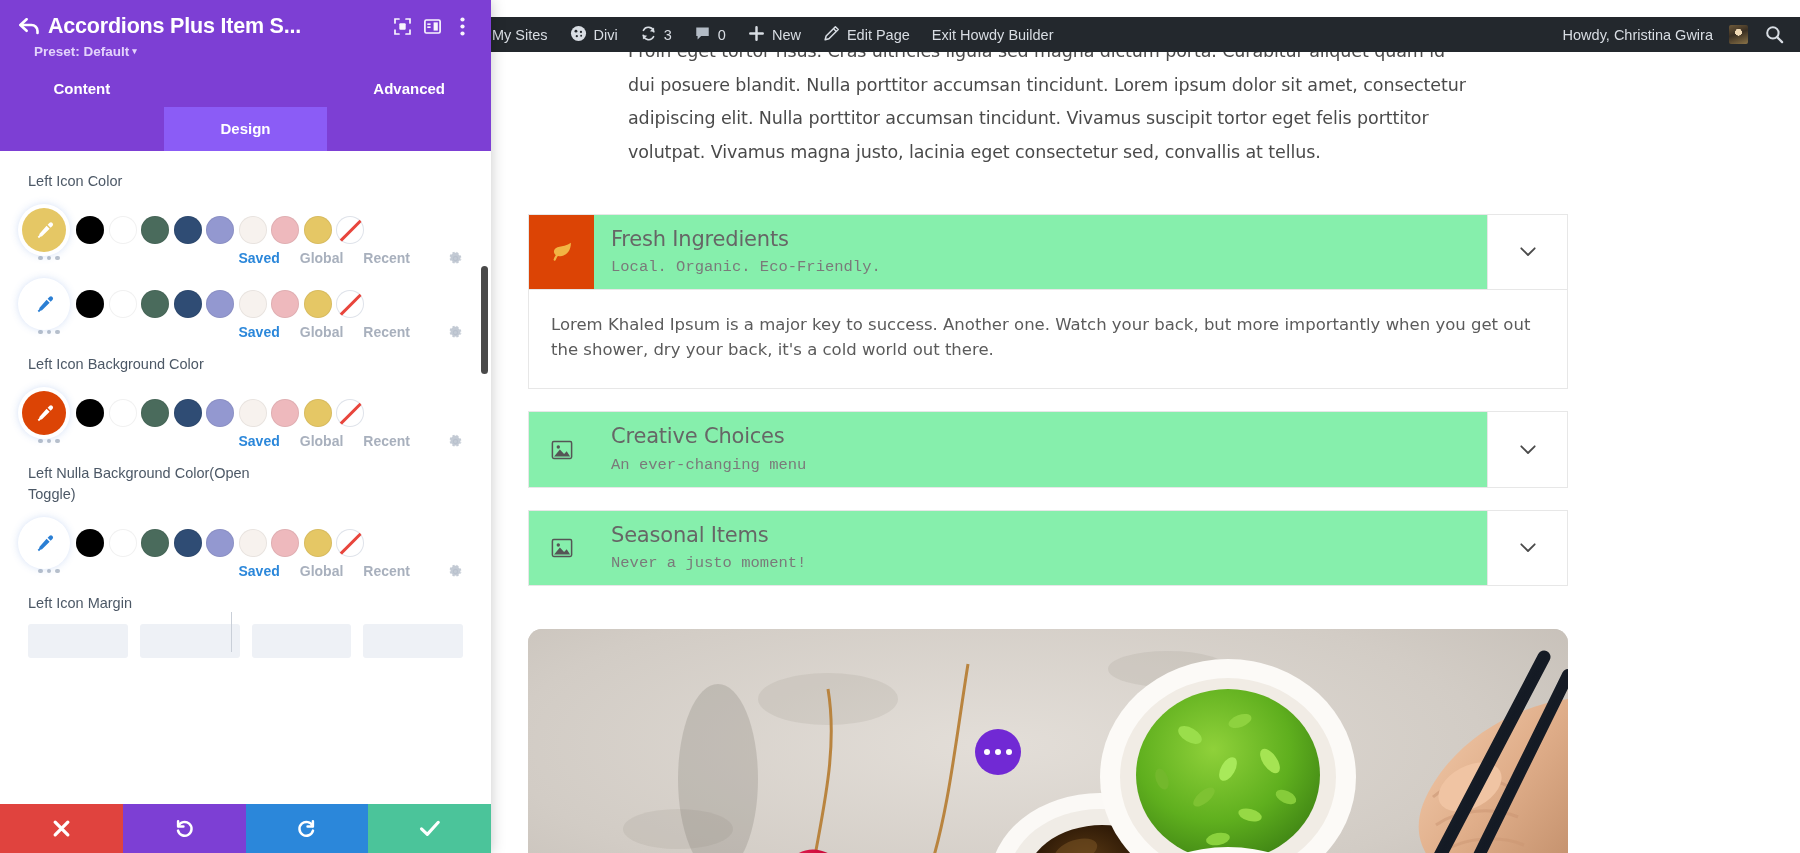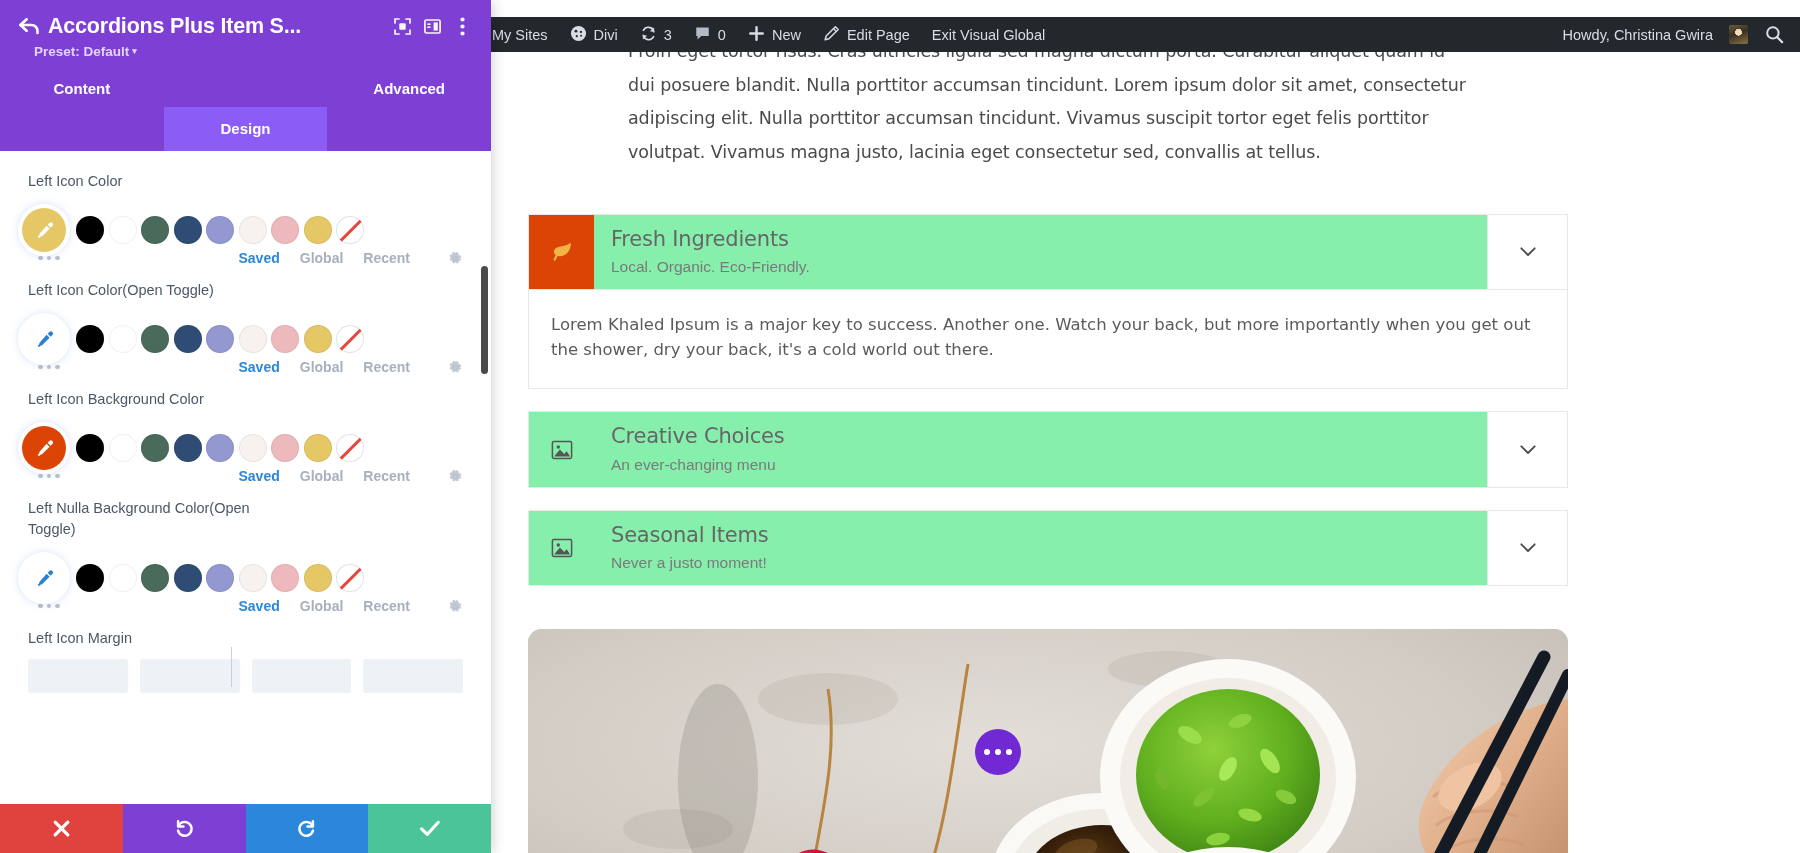--- a/index.html
+++ b/index.html
@@ -201,21 +201,21 @@
   }
   .acc-icon-box.orange { background: #dc4405; }
   .acc-icon-box.plain { background: transparent; }
   .acc-texts { flex: 1 1 auto; padding: 11px 0 12px 17px; display: flex; flex-direction: column; justify-content: center; }
   .acc-title {
     font-size: 21px; color: #666666; font-weight: 400; line-height: 1.3;
     font-family: "DejaVu Sans", sans-serif; letter-spacing: -.2px;
   }
   .acc-sub {
     font-size: 15.5px; color: #7a7a7a; margin-top: 4px; line-height: 1.3;
-    font-family: Liberation Sans, sans-serif;
+    font-family: Liberation Mono, monospace;
   }
   .acc-toggle {
     width: 80px; flex: 0 0 auto;
     display: flex; align-items: center; justify-content: center;
     border-left: 1px solid #e7e7e7;
     background: #ffffff;
   }
   .acc-body {
     border: 1px solid #e7e7e7; border-top: none;
     background: #ffffff;
@@ -328,21 +328,20 @@
                 <svg width="15" height="15" viewBox="0 0 16 16" fill="#b9c1cc">
                   <path d="M8 5.1A2.9 2.9 0 1 0 8 10.9 2.9 2.9 0 0 0 8 5.1Zm0 4.5a1.6 1.6 0 1 1 0-3.2 1.6 1.6 0 0 1 0 3.2Z"></path>
                   <path d="M14.3 9.3l-1.1-.6a5.3 5.3 0 0 0 0-1.4l1.1-.6-.9-2.2-1.2.3a5.4 5.4 0 0 0-1-1l.3-1.2L9.3.7l-.6 1.1a5.3 5.3 0 0 0-1.4 0L6.7.7 4.5 1.6l.3 1.2a5.4 5.4 0 0 0-1 1l-1.2-.3-.9 2.2 1.1.6a5.3 5.3 0 0 0 0 1.4l-1.1.6.9 2.2 1.2-.3a5.4 5.4 0 0 0 1 1l-.3 1.2 2.2.9.6-1.1a5.3 5.3 0 0 0 1.4 0l.6 1.1 2.2-.9-.3-1.2a5.4 5.4 0 0 0 1-1l1.2.3.9-2.2Z" opacity=".85"></path>
                 </svg>
               </div>
             </div>
           </div>
         </div>
 
         <div class="field">
-          <div class="field-label">Left Icon Color(Open Toggle)</div>
           <div class="swatch-row">
             <div class="swatch active" style="background:#ffffff;">
               <svg class="eyedrop" viewBox="0 0 20 20">
                 <path d="M15.4 1.9a2.3 2.3 0 0 1 3.2 3.2l-2.1 2.1-3.2-3.2 2.1-2.1Z" fill="#2b7fd4"></path>
                 <path d="M12.2 4.9l3.2 3.2-8.0 8.0-1.7.5-1.5 1.5-1.4-1.4 1.5-1.5.5-1.7 7.4-8.6Z" fill="#2b7fd4"></path>
               </svg>
             </div>
             <div class="swatch" style="background:#000000;"></div>
             <div class="swatch" style="background:#ffffff;"></div>
             <div class="swatch" style="background:#4a6b5c;"></div>
@@ -550,21 +549,21 @@
     <div class="ab-item">
       <span>
         <svg width="17" height="17" viewBox="0 0 18 18">
           <path d="M13.1 1.8 L16.1 4.8 L6.3 14.6 L2.3 15.6 L3.3 11.6 Z" fill="none" stroke="#d8dde3" stroke-width="1.6" stroke-linejoin="round"></path>
           <path d="M11.1 3.8 L14.1 6.8" stroke="#d8dde3" stroke-width="1.4"></path>
         </svg>
       </span>
       <span>Edit Page</span>
     </div>
     <div class="ab-item">
-      <span>Exit Visual Global</span>
+      <span>Exit Howdy Builder</span>
     </div>
 
     <div class="ab-right">
       <div class="ab-item" style="padding-right:4px;">
         <span>Howdy, Christina Gwira</span>
         <span class="avatar"></span>
       </div>
       <div class="ab-search">
         <svg width="19" height="19" viewBox="0 0 20 20">
           <circle cx="8.3" cy="8.3" r="6" fill="none" stroke="#d8dde3" stroke-width="2.1"></circle>

